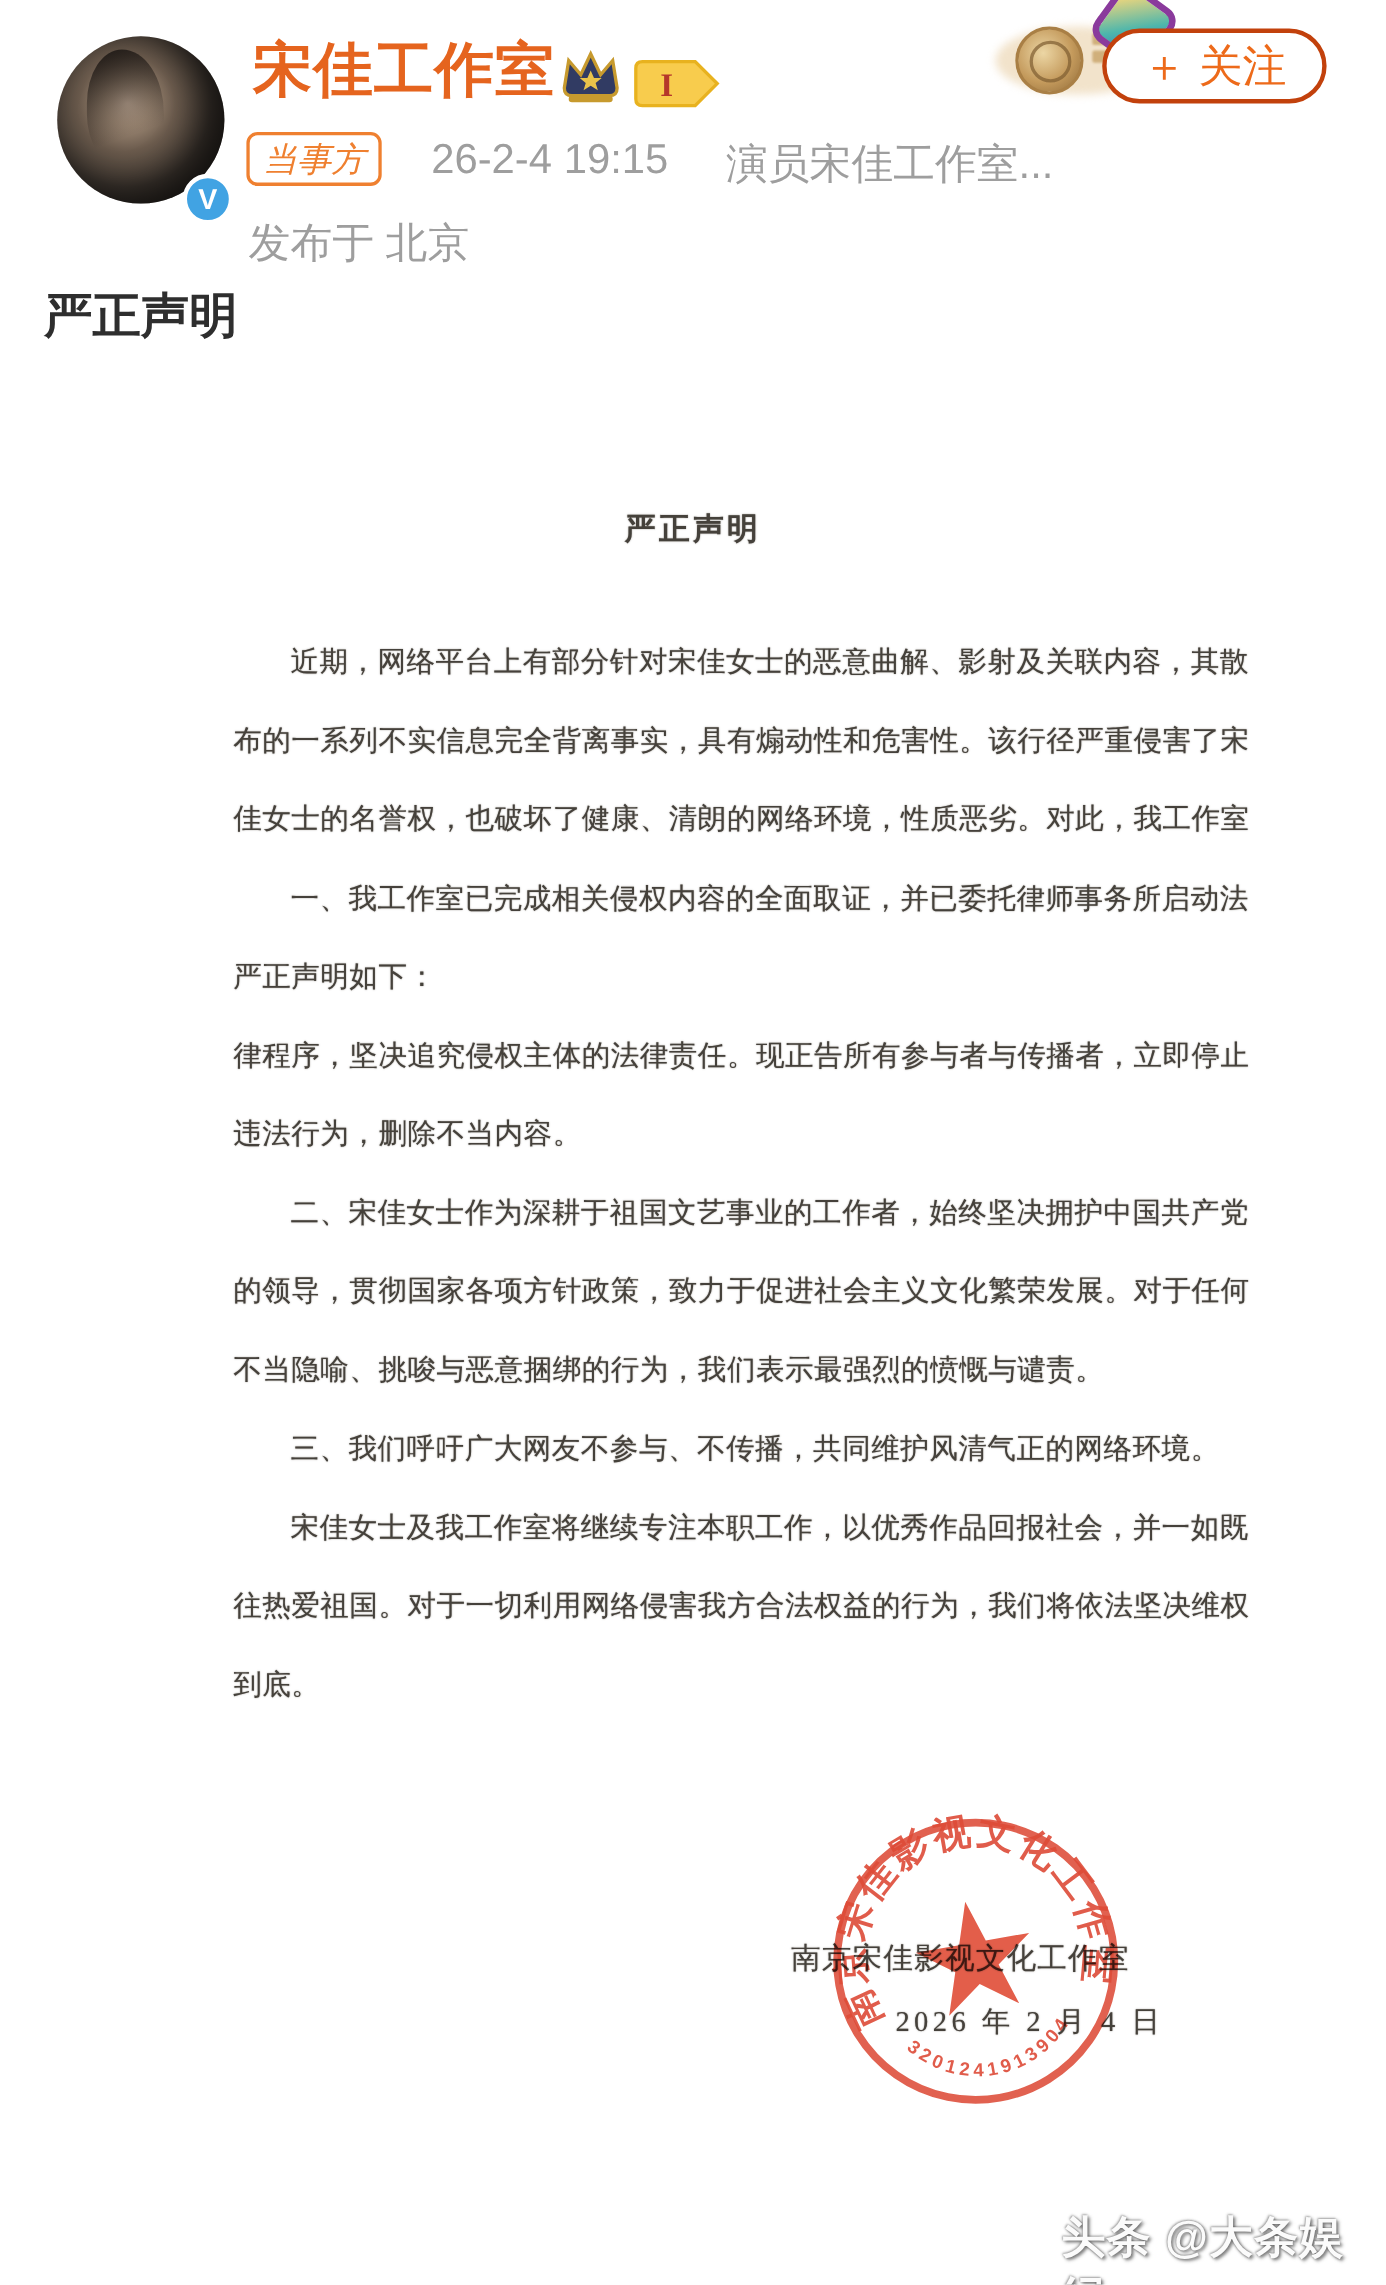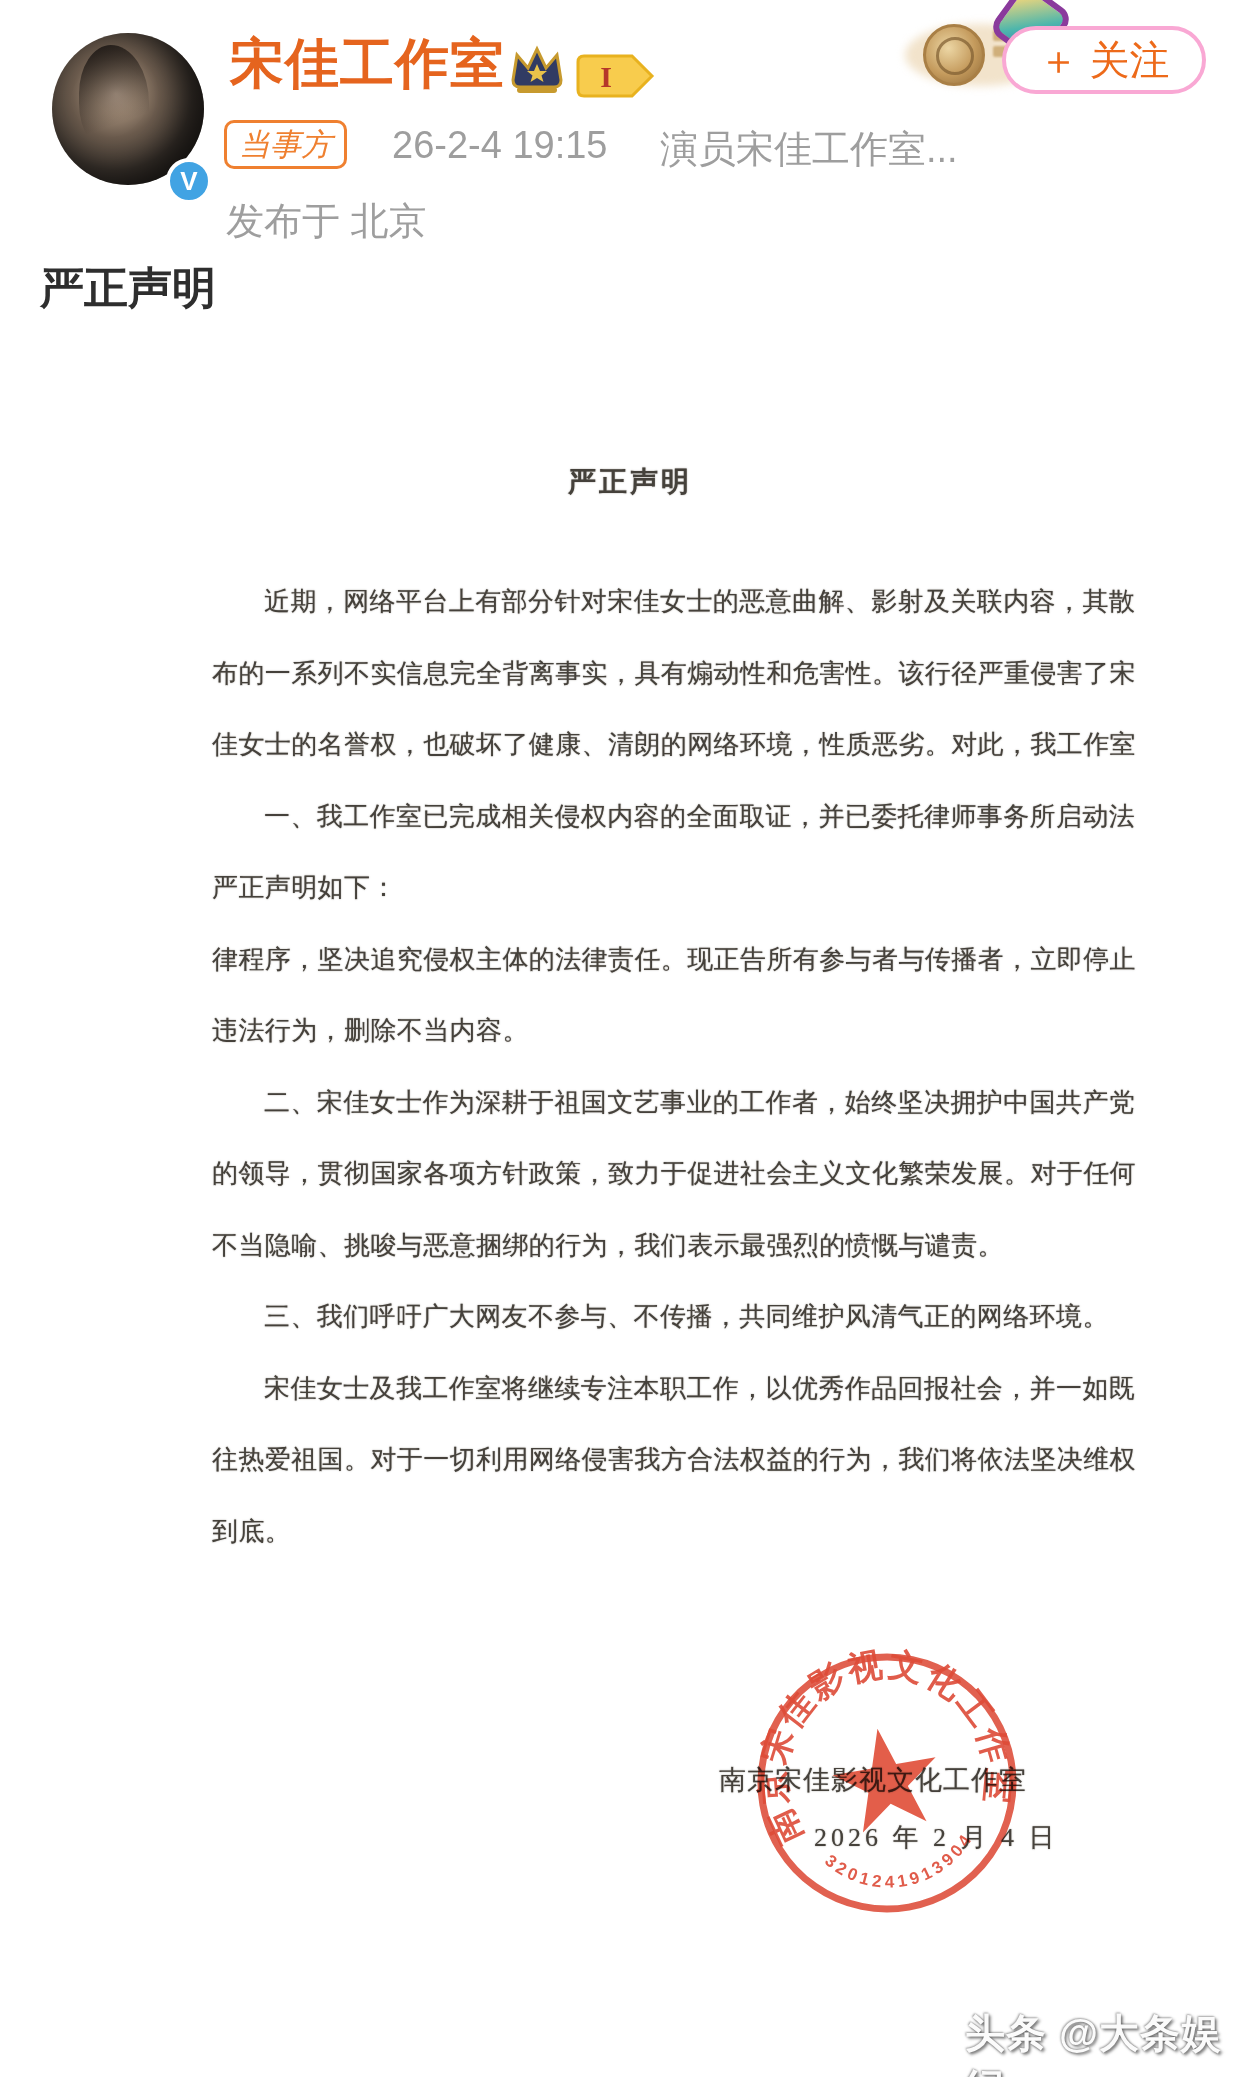--- a/index.html
+++ b/index.html
@@ -34,21 +34,21 @@
     background:radial-gradient(circle at 40% 38%, #ecd6a4 0%, #c49a5c 55%, #8f6a38 100%);
     border:3px solid #a97f45;box-sizing:border-box;}
   .award .medal::after{content:"";position:absolute;left:10px;top:10px;width:32px;height:32px;border-radius:50%;
     border:3px solid #7d5c30;opacity:.7;}
   .award .yr{position:absolute;left:92px;top:2px;font-size:13px;color:#9b7b4a;font-weight:bold;letter-spacing:1px;}
   .award .bar1,.award .bar2{position:absolute;left:88px;width:44px;height:11px;background:#c8a368;opacity:.8;border-radius:2px;filter:blur(1px);}
   .award .bar1{top:20px;} .award .bar2{top:36px;}
   .tiltsq{position:absolute;left:1000px;top:-8px;width:62px;height:62px;border-radius:14px;
     border:6px solid #8a3a9c;box-sizing:border-box;transform:rotate(36deg);
     background:linear-gradient(135deg,#f5d77a 10%,#4db6ac 55%,#2e6fbc 95%);}
-  .follow{position:absolute;left:1002px;top:26px;width:204px;height:68px;border:4px solid #f9a8d4;
+  .follow{position:absolute;left:1002px;top:26px;width:204px;height:68px;border:4px solid #c2410c;
     border-radius:36px;background:#ffffff;color:#ed6a1a;font-size:40px;display:flex;
     align-items:center;justify-content:center;box-sizing:border-box;z-index:5;}
 
   
   .post-title{position:absolute;left:40px;top:258px;font-size:44px;line-height:60px;color:#2e2e2e;font-weight:600;}
 
   
   .docfont{font-family:"Liberation Serif","DejaVu Serif",serif;color:#45413b;
     text-shadow:0 0 1.4px rgba(86,78,68,.7);}
   .doc-title{position:absolute;left:0;top:462px;width:1260px;height:40px;line-height:40px;

